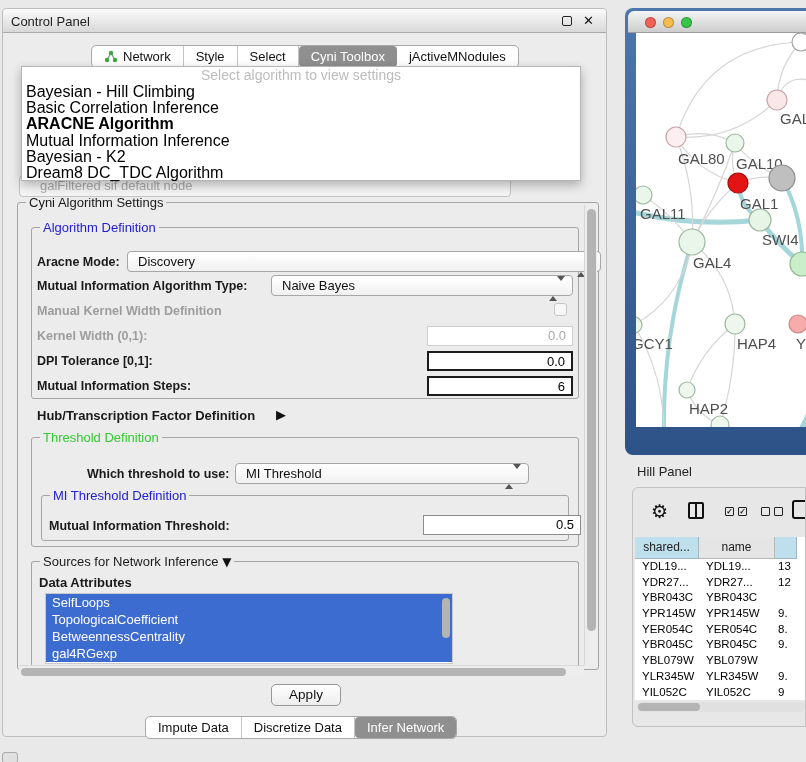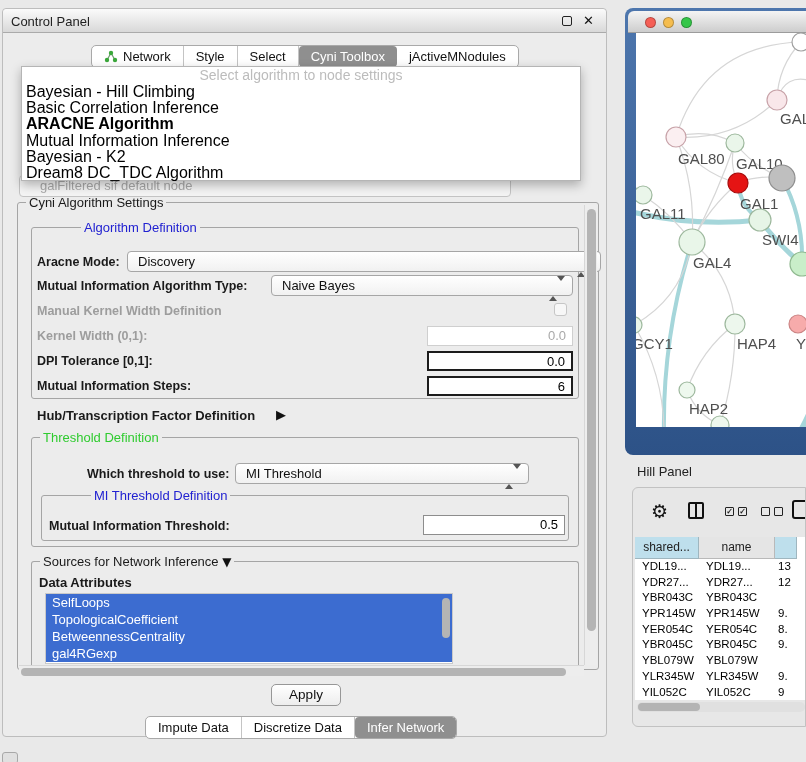--- a/index.html
+++ b/index.html
@@ -28,21 +28,21 @@
   
   .popup { left:18px; top:57px; width:560px; height:115px; background:#fff; border:1px solid #b5b5b5; box-shadow:0 4px 10px rgba(0,0,0,.28); z-index:10; }
   .popup-ph { text-align:center; color:#bcbcbc; font-size:14px; line-height:17px; }
   .algo-item { font-size:16px; line-height:16.2px; padding-left:4px; color:#000; white-space:nowrap; }
   .algo-item.bold { font-weight:bold; }
 
   
   .grp { position:absolute; border:1px solid #a5a5a5; border-radius:3px; }
   .grp-legend { position:absolute; top:-8px; left:8px; background:#ececec; padding:0 3px; font-size:13px; white-space:nowrap; }
   .leg-black { color:#1a1a1a; }
-  .leg-blue  { color:#2121d1;margin-left:41px; }
+  .leg-blue  { color:#2121d1; }
   .leg-green { color:#2fcb2f; }
 
   .lbl  { position:absolute; font-size:12.5px; font-weight:bold; color:#1a1a1a; white-space:nowrap; }
   .lbl.dis { color:#9d9d9d; }
 
   .combo { position:absolute; background:linear-gradient(#ffffff,#f1f1f1); border:1px solid #a6a6a6; border-radius:4px; height:21px; font-size:13px; color:#111; line-height:19px; padding-left:10px; }
   .stepper { position:absolute; right:7px; top:3px; }
   .stepper .up { width:0; height:0; border-left:4px solid transparent; border-right:4px solid transparent; border-bottom:5px solid #555; margin-bottom:2.5px; }
   .stepper .dn { width:0; height:0; border-left:4px solid transparent; border-right:4px solid transparent; border-top:5px solid #555; }
 
@@ -127,21 +127,21 @@
         <span>Cyni Toolbox</span>
       </div>
     <div class="seg">
         <span>jActiveMNodules</span>
       </div>
   </div>
 
   <div class="abs bg-combo">galFiltered sif default node</div>
 
   <div class="abs popup">
-    <div class="popup-ph">Select algorithm to node settings</div>
+    <div class="popup-ph">Select algorithm to view settings</div>
     <div id="algo-items">
         <div class="algo-item">Bayesian - Hill Climbing</div>
         <div class="algo-item">Basic Correlation Inference</div>
         <div class="algo-item bold">ARACNE Algorithm</div>
         <div class="algo-item">Mutual Information Inference</div>
         <div class="algo-item">Bayesian - K2</div>
         <div class="algo-item">Dream8 DC_TDC Algorithm</div>
       </div>
   </div>
 
@@ -185,21 +185,21 @@
   </div>
   <span class="lbl" style="left:84px; top:458px;">Which threshold to use:</span>
   <div class="combo" style="left:232px; top:454px; width:294px;">
     <span>MI Threshold</span>
     <span class="stepper"><span class="up"></span><span class="dn"></span></span>
   </div>
   <div class="grp" style="left:38px; top:486px; width:528px; height:46px;">
     <span class="grp-legend leg-blue">MI Threshold Definition</span>
   </div>
   <span class="lbl" style="left:46px; top:510px;">Mutual Information Threshold:</span>
-  <div class="field thin" style="left:420px; top:506px; width:142px;">0.5</div>
+  <div class="field thin" style="left:420px; top:506px; width:158px;">0.5</div>
 
   <div class="grp" style="left:28px; top:552px; width:548px; height:108px; border-bottom:none;">
     <span class="grp-legend leg-black">
       <span>Sources for Network Inference</span>
       <span class="tri" style="font-size:12px;">▼</span>
     </span>
   </div>
   <span class="lbl" style="left:36px; top:566px; font-size:13px;">Data Attributes</span>
   <div class="abs attr-list">
     <div id="attr-items">

